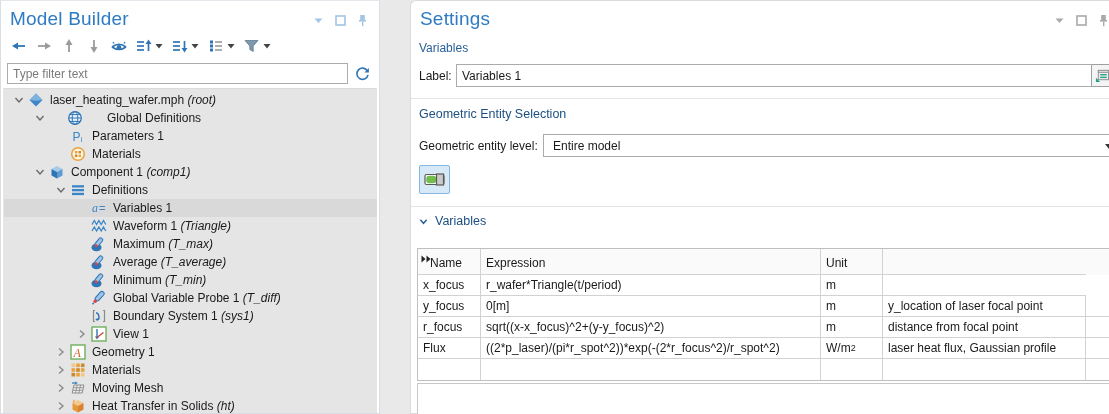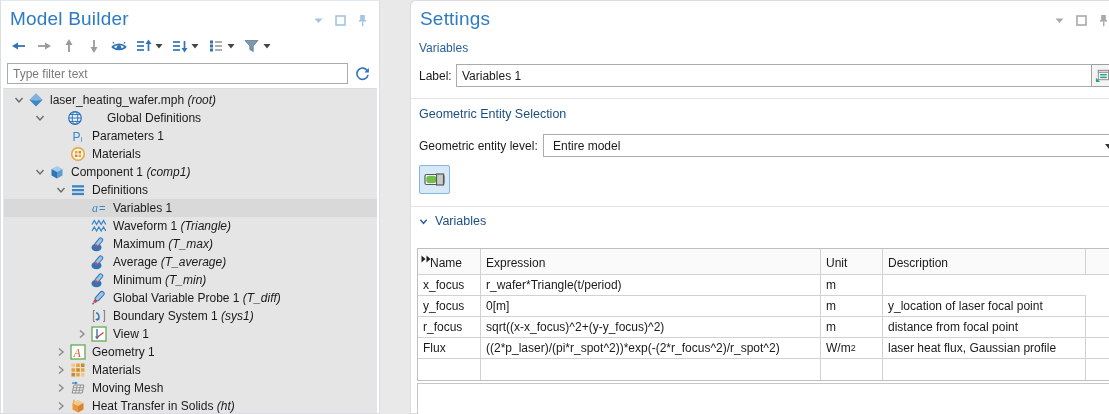--- a/index.html
+++ b/index.html
@@ -565,23 +565,20 @@
             </svg></span>
           <span>Name</span>
         </div>
         <div class="td">
           <span>Expression</span>
         </div>
         <div class="td">
           <span>Unit</span>
         </div>
         <div class="td">
-          <span>Description</span>
-        </div>
-        <div class="td">
           <span></span>
         </div>
       </div>
       <div class="tr body">
         <div class="td">x_focus</div>
         <div class="td">r_wafer*Triangle(t/period)</div>
         <div class="td">m</div>
         <div class="td"></div>
       </div>
       <div class="tr body">

